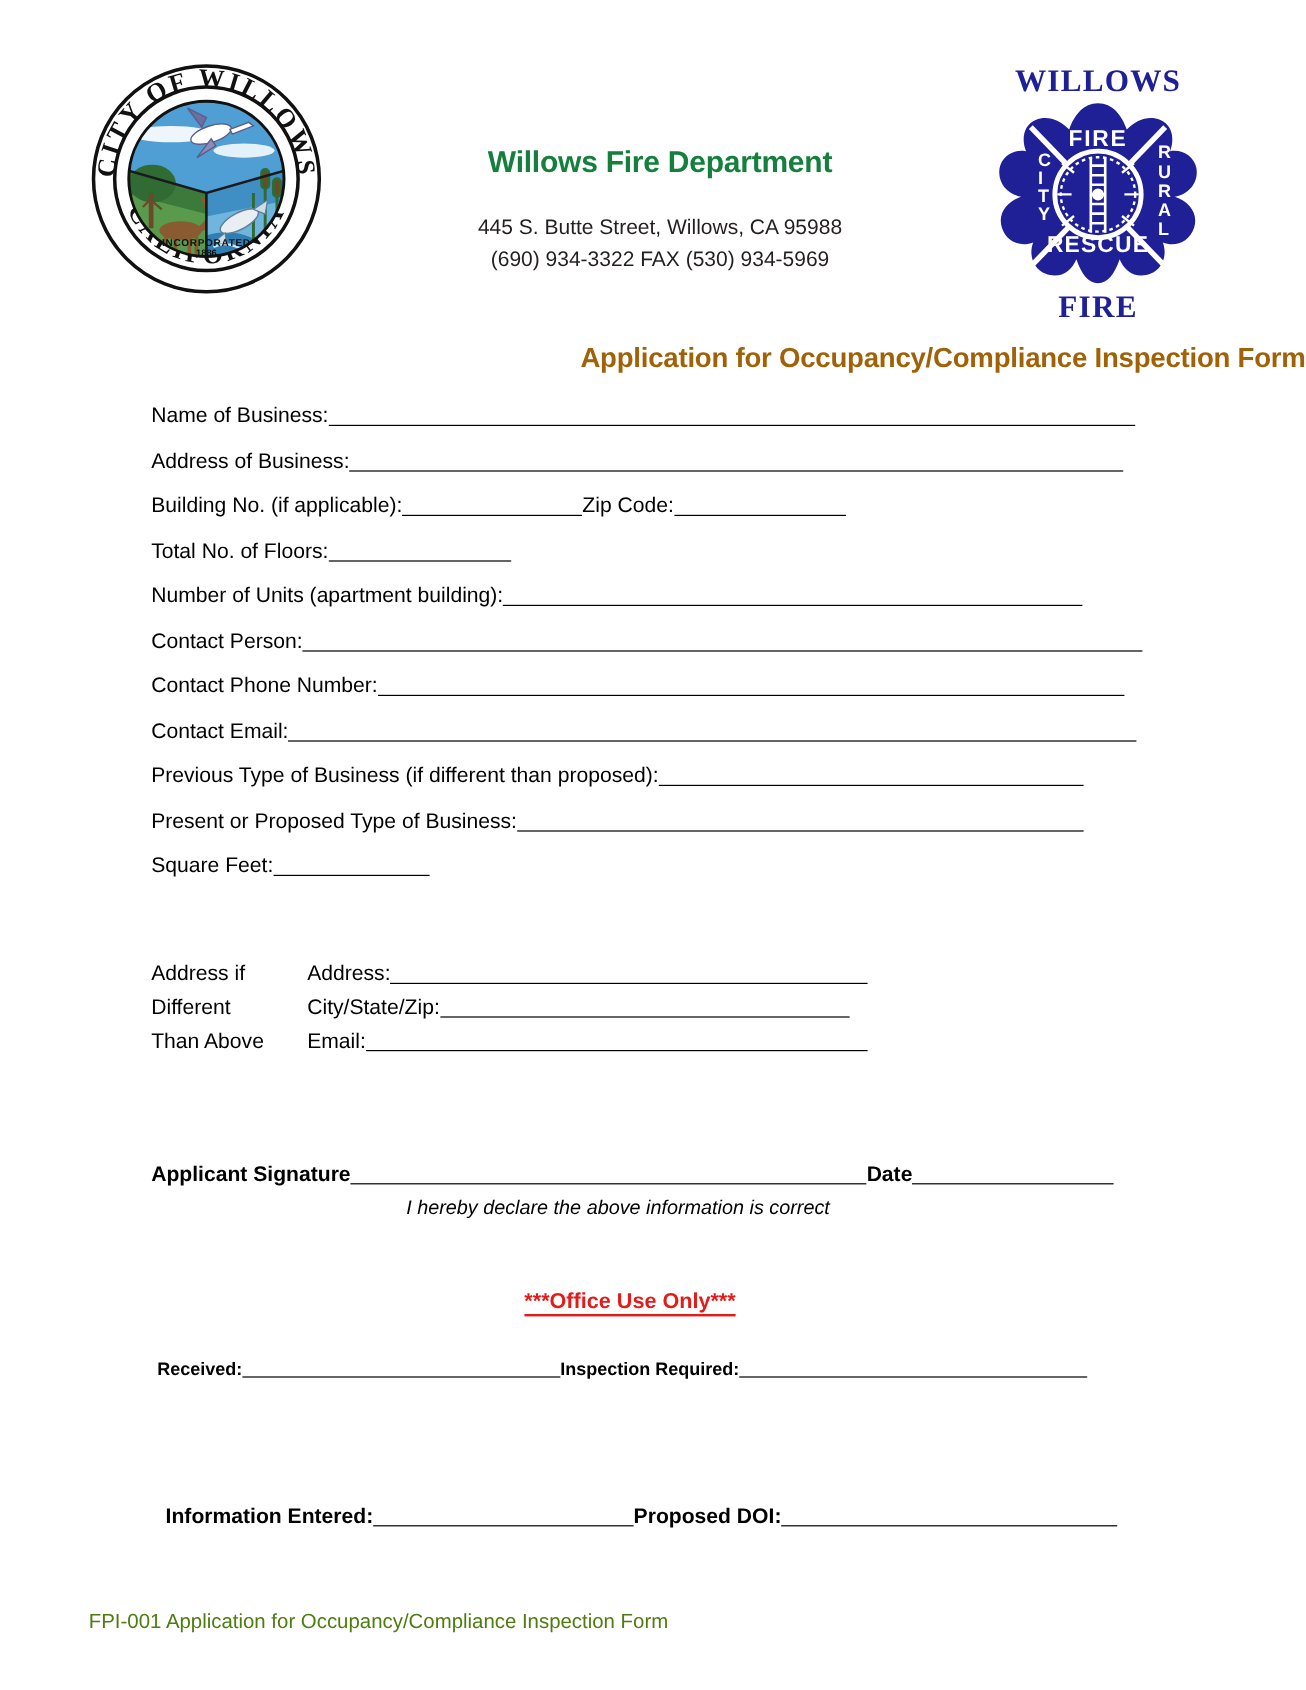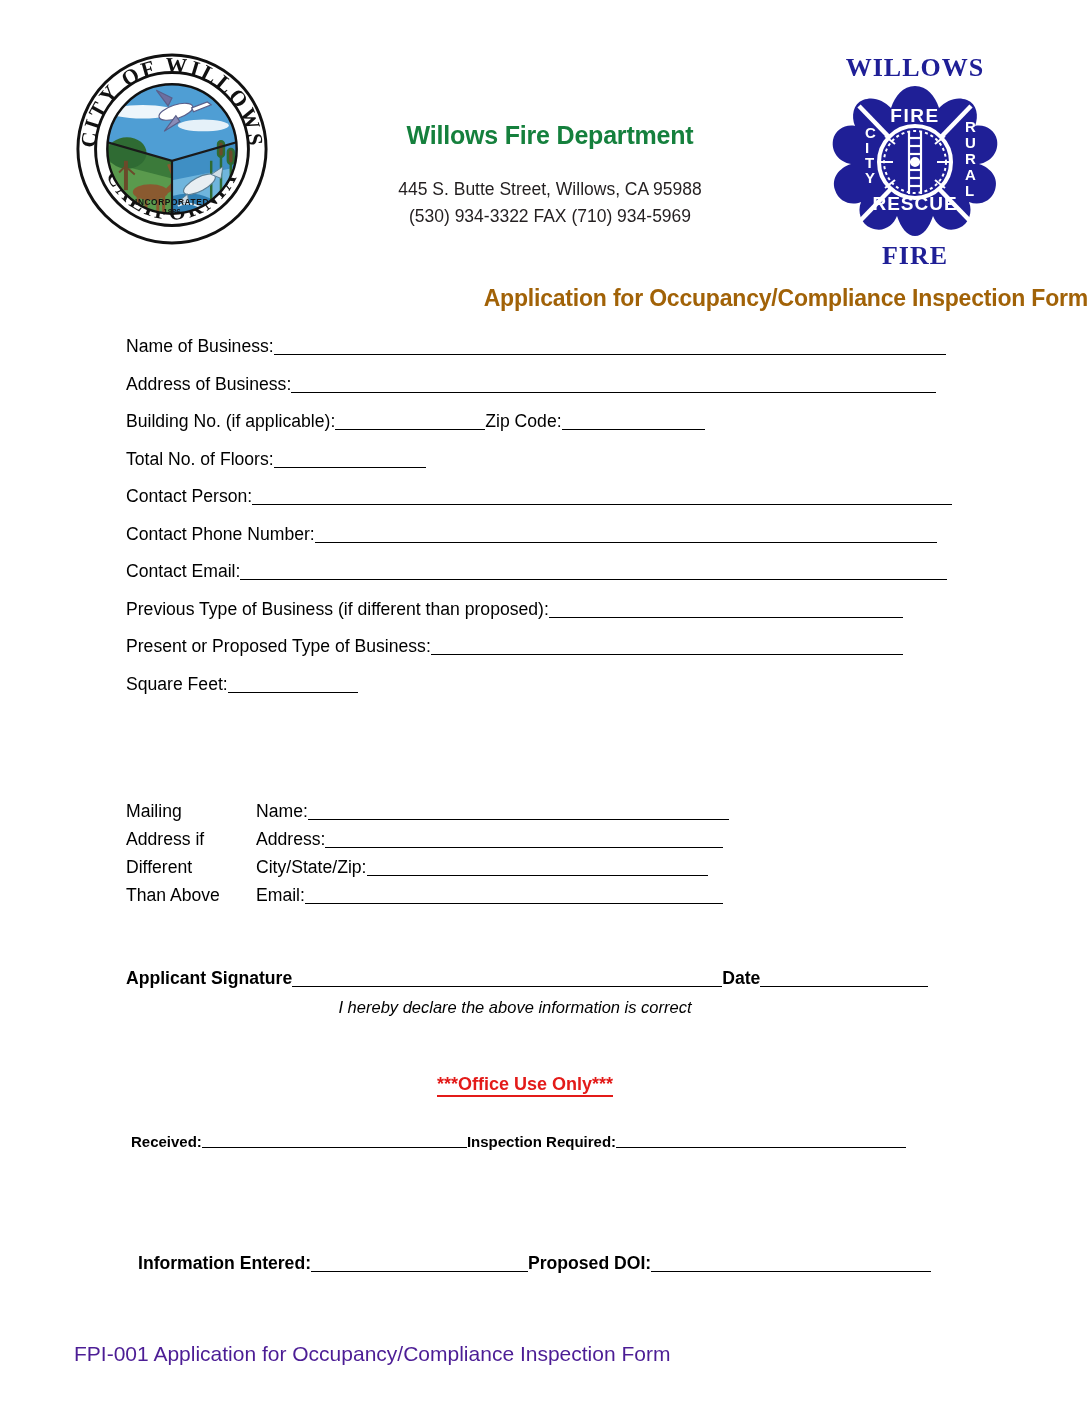--- a/index.html
+++ b/index.html
@@ -164,22 +164,22 @@
     font-weight: bold;
     white-space: nowrap;
     margin-top: 39px;
   }
 
   
   .footer {
     position: absolute;
     left: 74px;
     top: 1342px;
-    font-size: 21px;
-    color: #4c1d95;
+    font-size: 17px;
+    color: #4d7c0f;
   }
 </style>
 </head>
 <body>
 
 <div class="page">
 
   <div class="header">
 
     <div class="seal">
@@ -328,21 +328,21 @@
           </g>
         </g>
         <text x="90" y="212" text-anchor="middle" font-family="'Liberation Serif', serif" font-size="26" font-weight="bold" fill="#1f1f96" letter-spacing="1">FIRE</text>
       </svg>
     </div>
 
     <div class="hdr-center">
       <div class="dept-name">Willows Fire Department</div>
       <div class="dept-addr">
         <div>445 S.  Butte Street, Willows, CA 95988</div>
-        <div>(530) 934-3322 FAX (710) 934-5969</div>
+        <div>(690) 934-3322 FAX (530) 934-5969</div>
       </div>
     </div>
   </div>
 
   <div class="form-title">Application for Occupancy/Compliance Inspection Form</div>
 
   <div class="fields">
 
     <div class="frow">
       <span class="flabel">Name of Business:</span><span class="fline" style="width:672px"></span>
@@ -353,20 +353,23 @@
     </div>
 
     <div class="frow">
       <span class="flabel">Building No. (if applicable):</span><span class="fline" style="width:150px"></span><span class="flabel">Zip Code:</span><span class="fline" style="width:143px"></span>
     </div>
 
     <div class="frow">
       <span class="flabel">Total No. of Floors:</span><span class="fline" style="width:152px"></span>
     </div>
 
+    <div class="frow">
+      <span class="flabel">Number of Units (apartment building):</span><span class="fline" style="width:483px"></span>
+    </div>
 
     <div class="frow">
       <span class="flabel">Contact Person:</span><span class="fline" style="width:700px"></span>
     </div>
 
     <div class="frow">
       <span class="flabel">Contact Phone Number:</span><span class="fline" style="width:622px"></span>
     </div>
 
     <div class="frow">
@@ -381,23 +384,20 @@
       <span class="flabel">Present or Proposed Type of Business:</span><span class="fline" style="width:472px"></span>
     </div>
 
     <div class="frow">
       <span class="flabel">Square Feet:</span><span class="fline" style="width:130px"></span>
     </div>
   </div>
 
   <div class="mailing">
     <div class="mrow">
-      <span class="mleft">Mailing</span><span class="mlabel">Name:</span><span class="fline" style="width:421px"></span>
-    </div>
-    <div class="mrow">
       <span class="mleft">Address if</span><span class="mlabel">Address:</span><span class="fline" style="width:398px"></span>
     </div>
     <div class="mrow">
       <span class="mleft">Different</span><span class="mlabel">City/State/Zip:</span><span class="fline" style="width:341px"></span>
     </div>
     <div class="mrow">
       <span class="mleft">Than Above</span><span class="mlabel">Email:</span><span class="fline" style="width:418px"></span>
     </div>
   </div>
 

